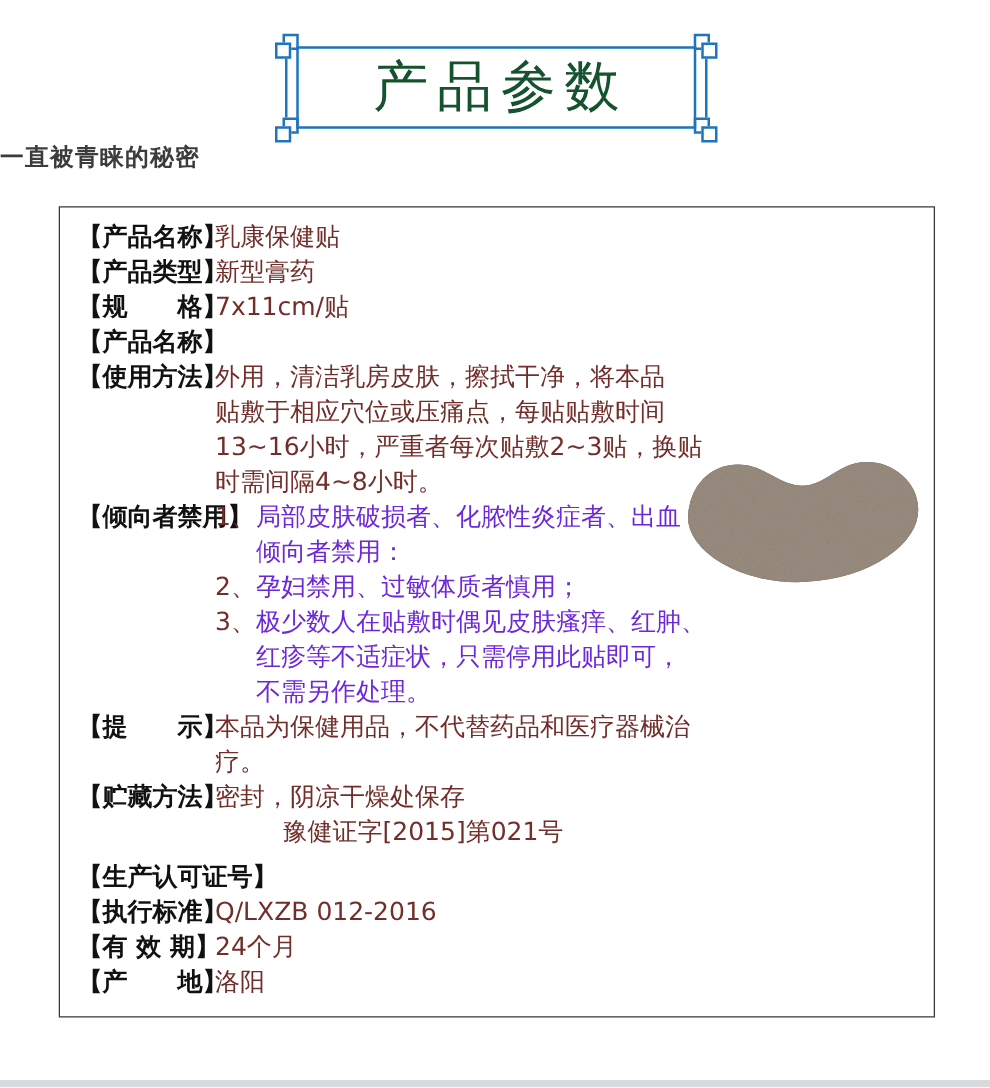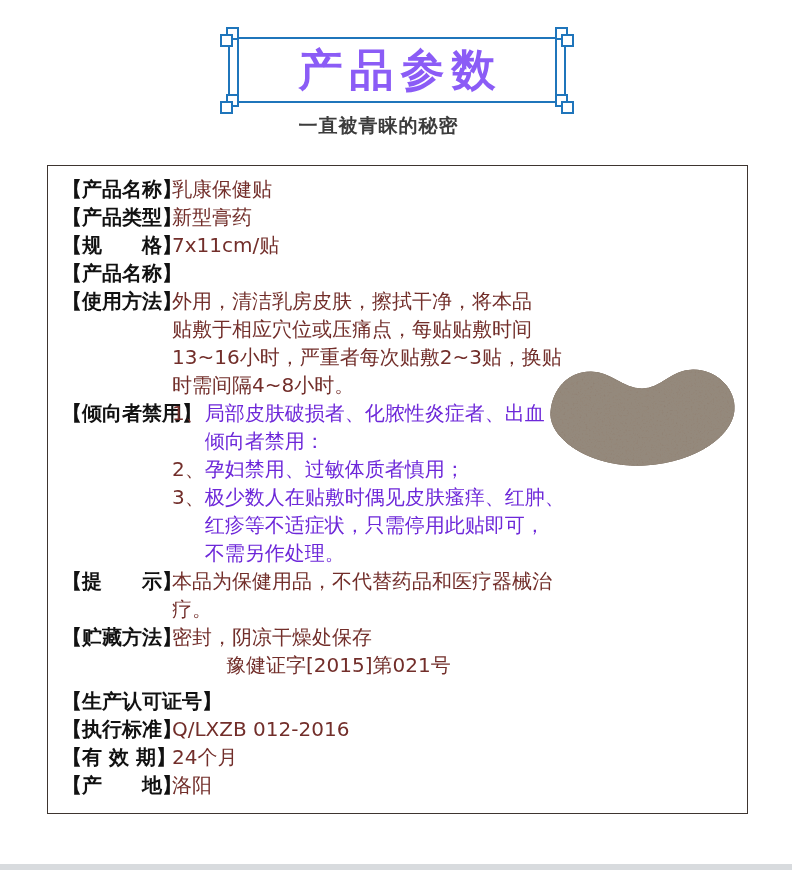--- a/index.html
+++ b/index.html
@@ -26,27 +26,27 @@
     border:2px solid #1f75bb;background:#fff;
   }
   .knot::before{left:6px;top:0;}
   .knot::after{left:0;top:7px;}
   .knot.tl{left:-5px;top:-1px;}
   .knot.bl{left:-5px;bottom:-1px;}
   .knot.tr{right:-5px;top:-1px;transform:scaleX(-1);}
   .knot.br{right:-5px;bottom:-1px;transform:scaleX(-1);}
   .main-title{
     font-family:"DejaVu Serif",serif;
-    font-size:44px;font-weight:bold;color:#8b5cf6;
+    font-size:44px;font-weight:normal;color:#14532d;
     letter-spacing:7px;text-indent:7px;line-height:1;
     white-space:nowrap;
   }
   .subtitle{
     position:absolute;left:0;top:113px;width:757px;
-    text-align:center;font-size:19px;font-weight:bold;color:#3c3c3c;
+    text-align:left;font-size:19px;font-weight:bold;color:#3c3c3c;
     letter-spacing:1px;
   }
 
   
   .spec-box{
     position:absolute;left:47px;top:165px;width:701px;height:649px;
     border:1px solid #3e3530;box-sizing:border-box;
     padding:9px 0 0 14px;
   }
   .row{display:flex;align-items:flex-start;font-size:20px;line-height:28px;}

